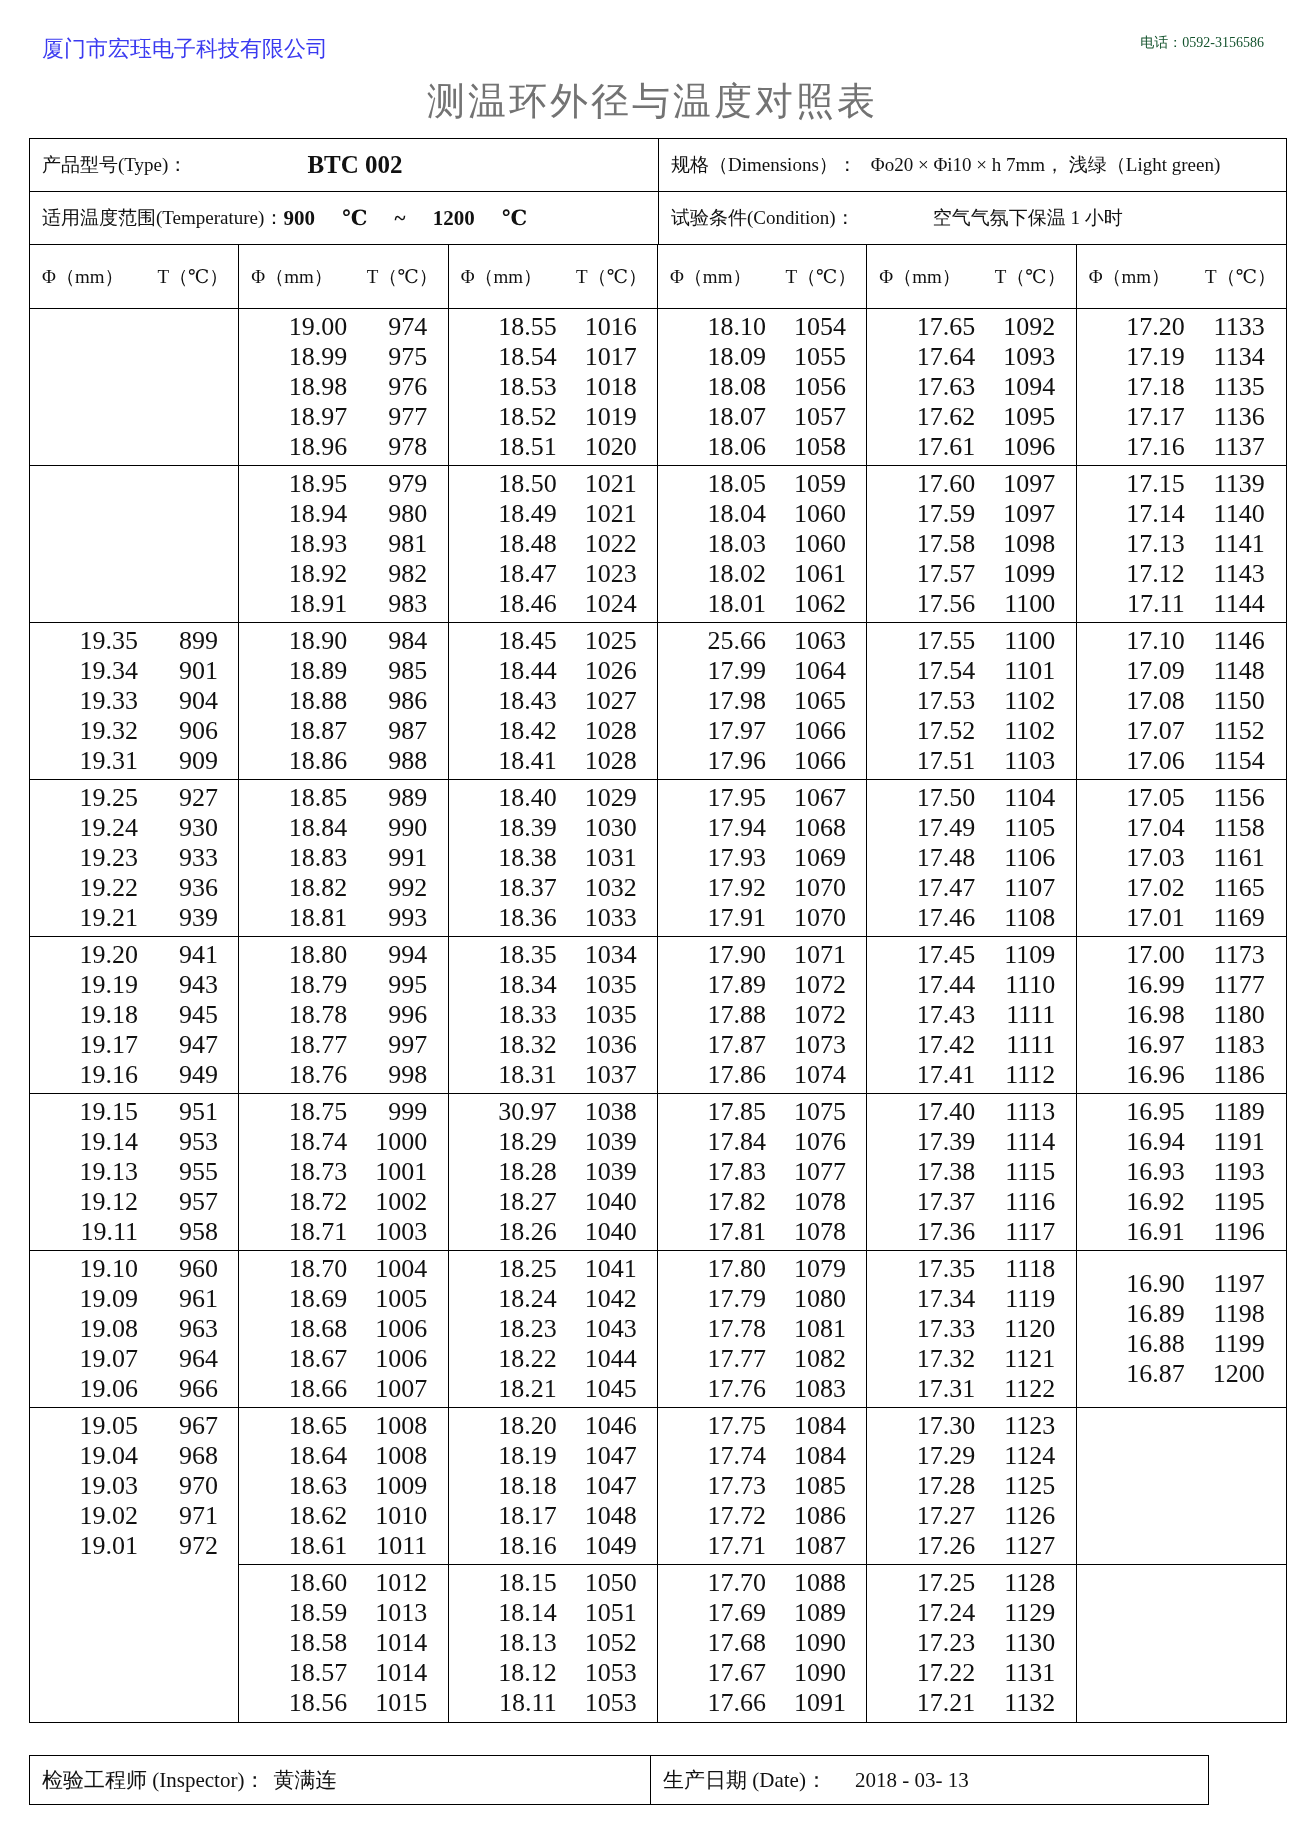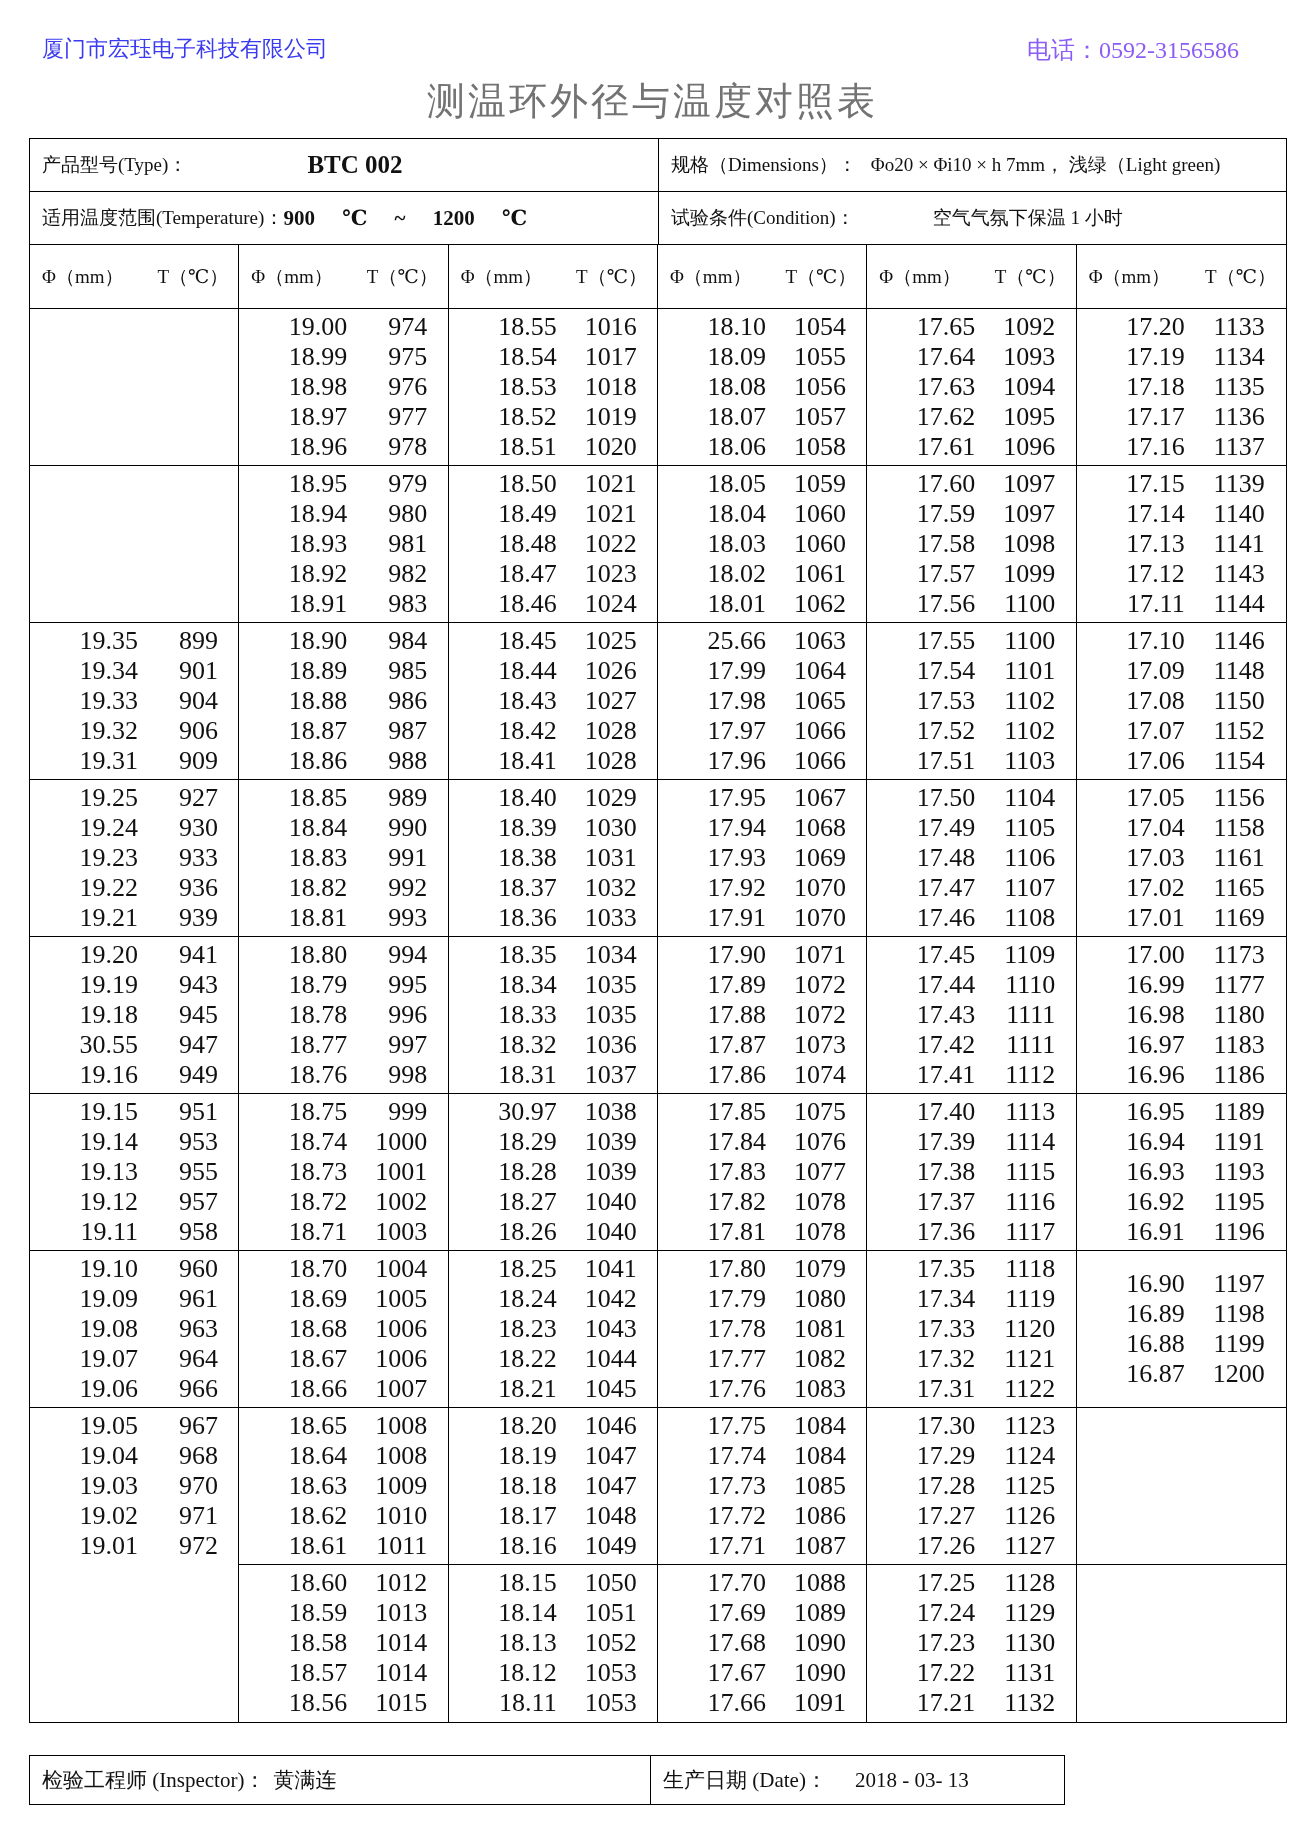--- a/index.html
+++ b/index.html
@@ -1,19 +1,19 @@
 <!DOCTYPE html>
 <html><head>
 <meta charset="utf-8">
 <style>
   html, body { margin:0; padding:0; background:#ffffff; }
   body { width:1305px; height:1828px; position:relative; overflow:hidden;
          font-family:"Liberation Serif","DejaVu Serif",serif; color:#111; }
   .company { position:absolute; top:34px; left:42px; font-size:22px; color:#3a3af0; }
-  .phone { position:absolute; top:34px; right:66px; font-size:24px; color:#8b5cf6; }
+  .phone { position:absolute; top:34px; right:41px; font-size:14px; color:#14532d; }
   .title { position:absolute; top:76px; left:0; width:1305px; text-align:center;
            font-size:38px; letter-spacing:3px; color:#737373; }
   .sheet { position:absolute; left:29px; top:138px; width:1258px; border:1.5px solid #000;
            box-sizing:border-box; }
   .info-row { display:flex; border-bottom:1.5px solid #000; height:53px; box-sizing:border-box; }
   .info-cell { display:flex; align-items:center; padding-left:12px; font-size:19px; box-sizing:border-box; white-space:nowrap; }
   .info-left { width:629px; border-right:1.5px solid #000; }
   .info-right { flex:1; }
   .bold { font-weight:bold; }
   .type-val { font-size:25px; margin-left:120px; }
@@ -25,21 +25,21 @@
   .col { width:209.6px; border-right:1.5px solid #000; box-sizing:border-box; }
   .col:last-child { border-right:none; }
   .col-head { height:64px; border-bottom:1.5px solid #000; display:flex; align-items:center;
               justify-content:space-between; padding:0 10px 0 12px; font-size:19px; box-sizing:border-box; }
   .group { height:157px; border-bottom:1.5px solid #000; box-sizing:border-box; padding-top:3px; }
   .group:last-child { border-bottom:none; }
   .group.shifted { padding-top:18px; }
   .row { display:flex; height:30px; line-height:30px; font-size:26px; }
   .row .d { width:108px; text-align:right; }
   .row .t { width:80px; text-align:right; }
-  .footer { position:absolute; left:29px; top:1755px; width:1036px; height:50px; border:1.5px solid #000;
+  .footer { position:absolute; left:29px; top:1755px; width:1180px; height:50px; border:1.5px solid #000;
             box-sizing:border-box; display:flex; font-size:21px; }
   .footer .f-left { width:621px; border-right:1.5px solid #000; display:flex; align-items:center; padding-left:12px; box-sizing:border-box; }
   .footer .f-right { flex:1; display:flex; align-items:center; padding-left:12px; }
   .footer .val { margin-left:8px;text-align:center; }
   .footer .date { margin-left:28px; }
 </style>
 </head>
 <body>
 
 <div class="company">厦门市宏珏电子科技有限公司</div>
@@ -132,21 +132,21 @@
           </div>
           <div class="row">
             <span class="d">19.19</span>
             <span class="t">943</span>
           </div>
           <div class="row">
             <span class="d">19.18</span>
             <span class="t">945</span>
           </div>
           <div class="row">
-            <span class="d">30.55</span>
+            <span class="d">19.17</span>
             <span class="t">947</span>
           </div>
           <div class="row">
             <span class="d">19.16</span>
             <span class="t">949</span>
           </div>
         </div>
         <div class="group">
           <div class="row">
             <span class="d">19.15</span>

